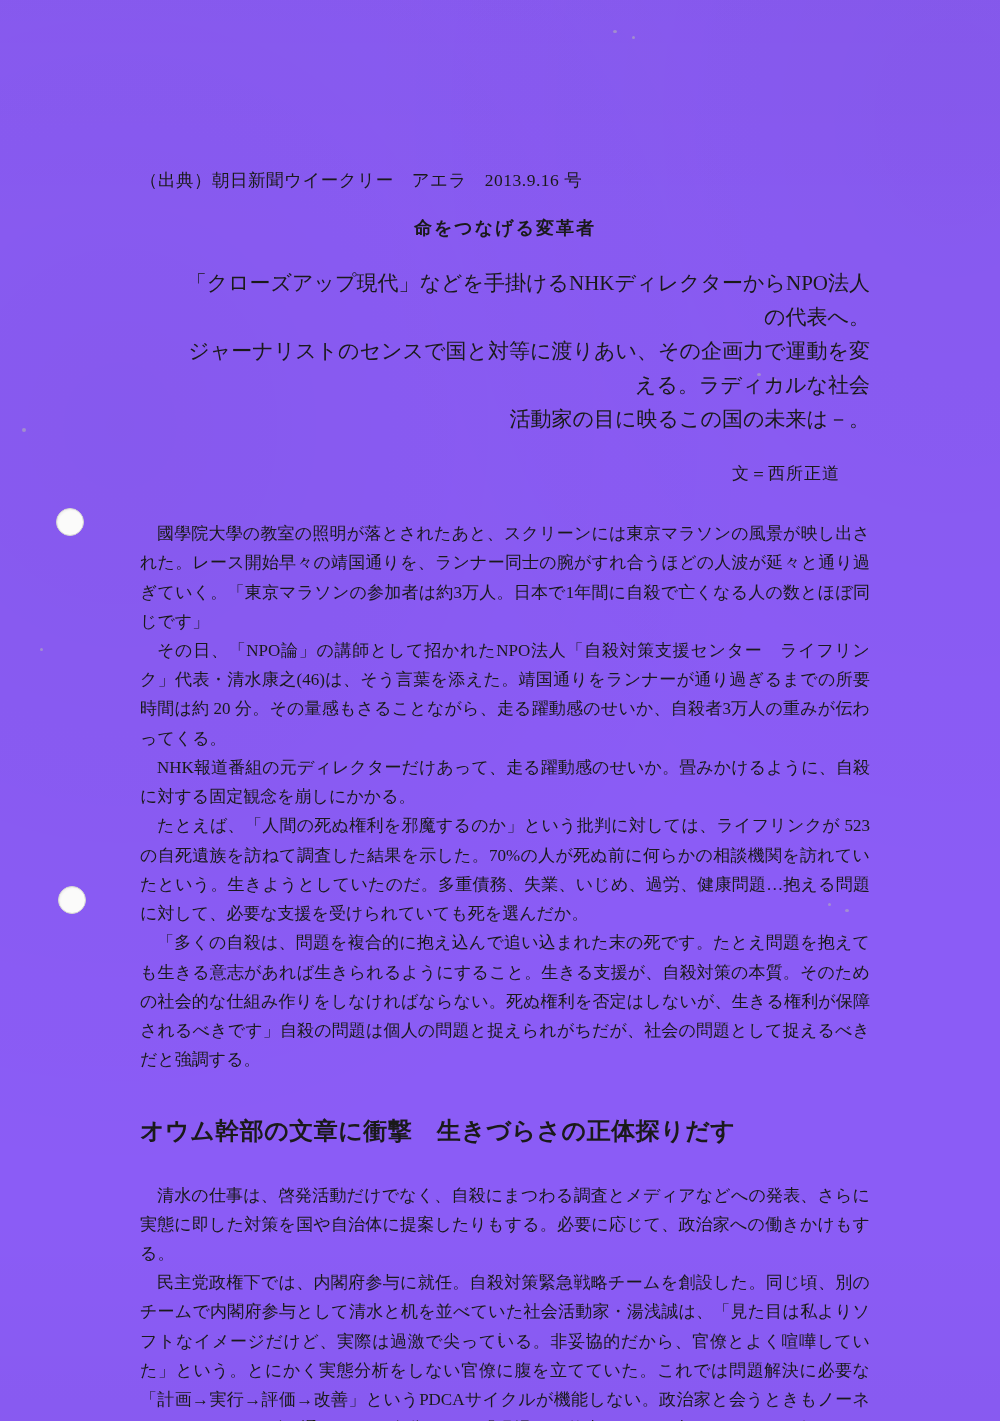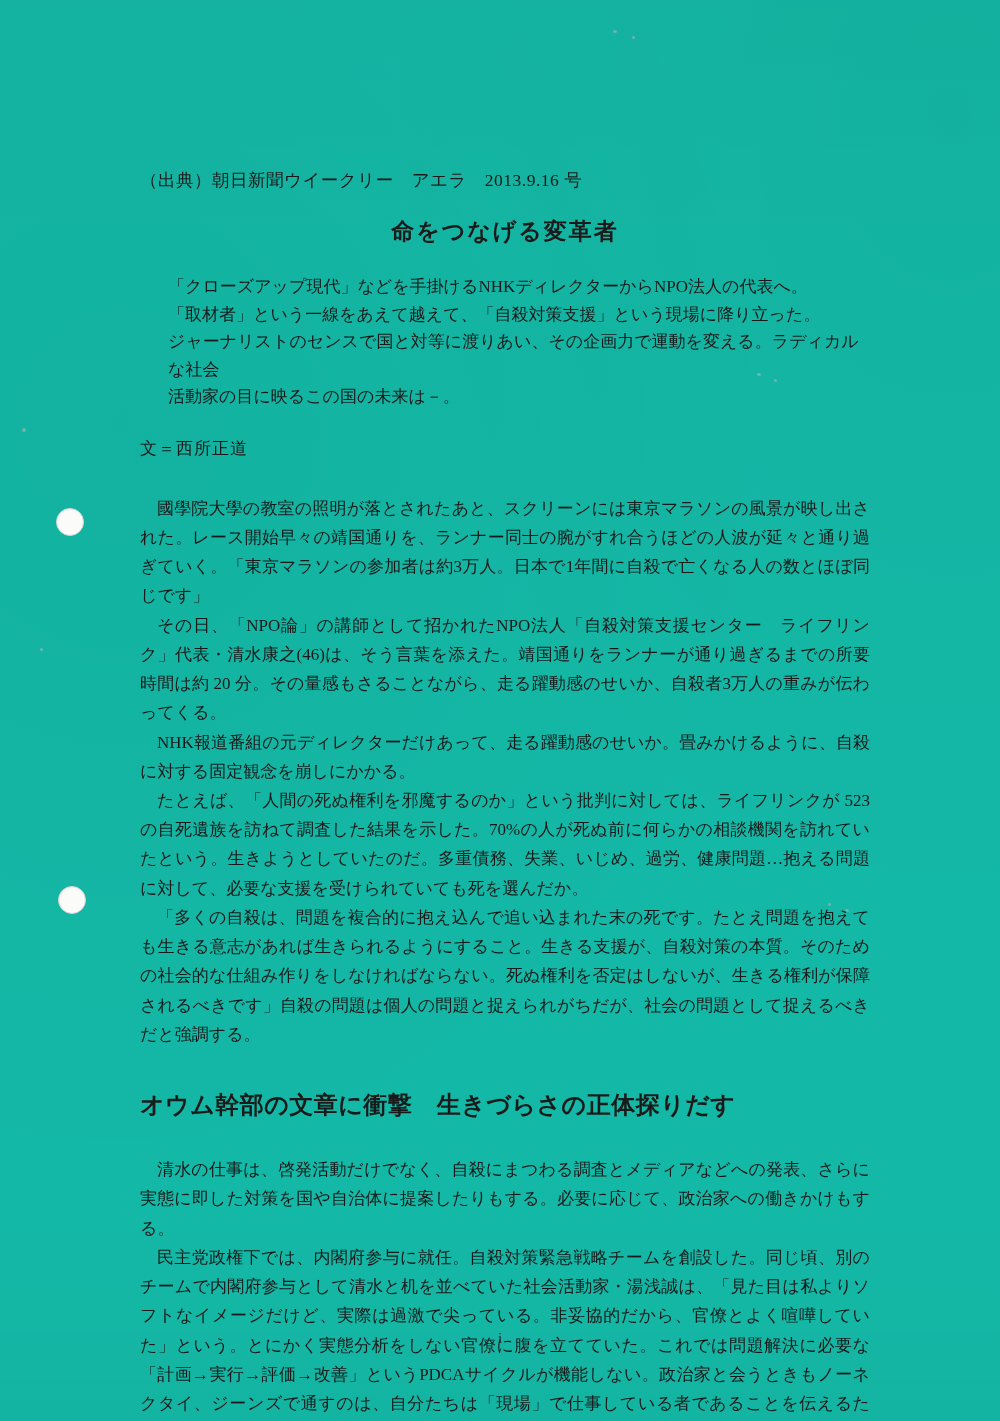--- a/index.html
+++ b/index.html
@@ -5,21 +5,21 @@
   html, body {
     margin: 0;
     padding: 0;
     background: #ffffff;
   }
   .page {
     position: relative;
     width: 1000px;
     height: 1421px;
     margin: 0 auto;
-    background: #14b8a6;
+    background: #8b5cf6;
     overflow: hidden;
     font-family: "Liberation Serif", "DejaVu Serif", serif;
     color: #1a1a1a;
   }
   
   .scan-tint {
     position: absolute;
     inset: 0;
     pointer-events: none;
     background:
@@ -48,37 +48,38 @@
     top: 168px;
     width: 730px;
   }
   .source-line {
     font-size: 17.5px;
     letter-spacing: .5px;
     margin-bottom: 24px;
   }
   .doc-title {
     text-align: center;
-    font-size: 23px;
+    font-size: 18px;
     font-weight: bold;
     letter-spacing: 2px;
     margin: 6px 0 26px 0;
   }
   .lede {
-    font-size: 17px;
+    font-size: 21px;
     line-height: 1.62;
     margin: 0 0 4px 0;
     padding-left: 28px;
+    text-align: right;
   }
   .lede p {
     margin: 0;
     text-indent: 0;
   }
   .byline {
-    text-align: left;
+    text-align: right;
     font-size: 17px;
     margin: 26px 30px 0 0;
     letter-spacing: 1px;
   }
   .body {
     margin-top: 34px;
     font-size: 17px;
     line-height: 1.72;
     text-align: justify;
   }
@@ -132,21 +133,20 @@
   <div class="speck" style="left:40px; top:648px; width:3px; height:3px;"></div>
 
   <div class="content">
 
     <div class="source-line">（出典）朝日新聞ウイークリー　アエラ　2013.9.16 号</div>
 
     <h1 class="doc-title">命をつなげる変革者</h1>
 
     <div class="lede">
       <p>「クローズアップ現代」などを手掛けるNHKディレクターからNPO法人の代表へ。</p>
-      <p>「取材者」という一線をあえて越えて、「自殺対策支援」という現場に降り立った。</p>
       <p>ジャーナリストのセンスで国と対等に渡りあい、その企画力で運動を変える。ラディカルな社会</p>
       <p>活動家の目に映るこの国の未来は－。</p>
     </div>
 
     <div class="byline">文＝西所正道</div>
 
     <div class="body">
       <p>國學院大學の教室の照明が落とされたあと、スクリーンには東京マラソンの風景が映し出された。レース開始早々の靖国通りを、ランナー同士の腕がすれ合うほどの人波が延々と通り過ぎていく。「東京マラソンの参加者は約3万人。日本で1年間に自殺で亡くなる人の数とほぼ同じです」</p>
       <p>その日、「NPO論」の講師として招かれたNPO法人「自殺対策支援センター　ライフリンク」代表・清水康之(46)は、そう言葉を添えた。靖国通りをランナーが通り過ぎるまでの所要時間は約 20 分。その量感もさることながら、走る躍動感のせいか、自殺者3万人の重みが伝わってくる。</p>
       <p>NHK報道番組の元ディレクターだけあって、走る躍動感のせいか。畳みかけるように、自殺に対する固定観念を崩しにかかる。</p>

